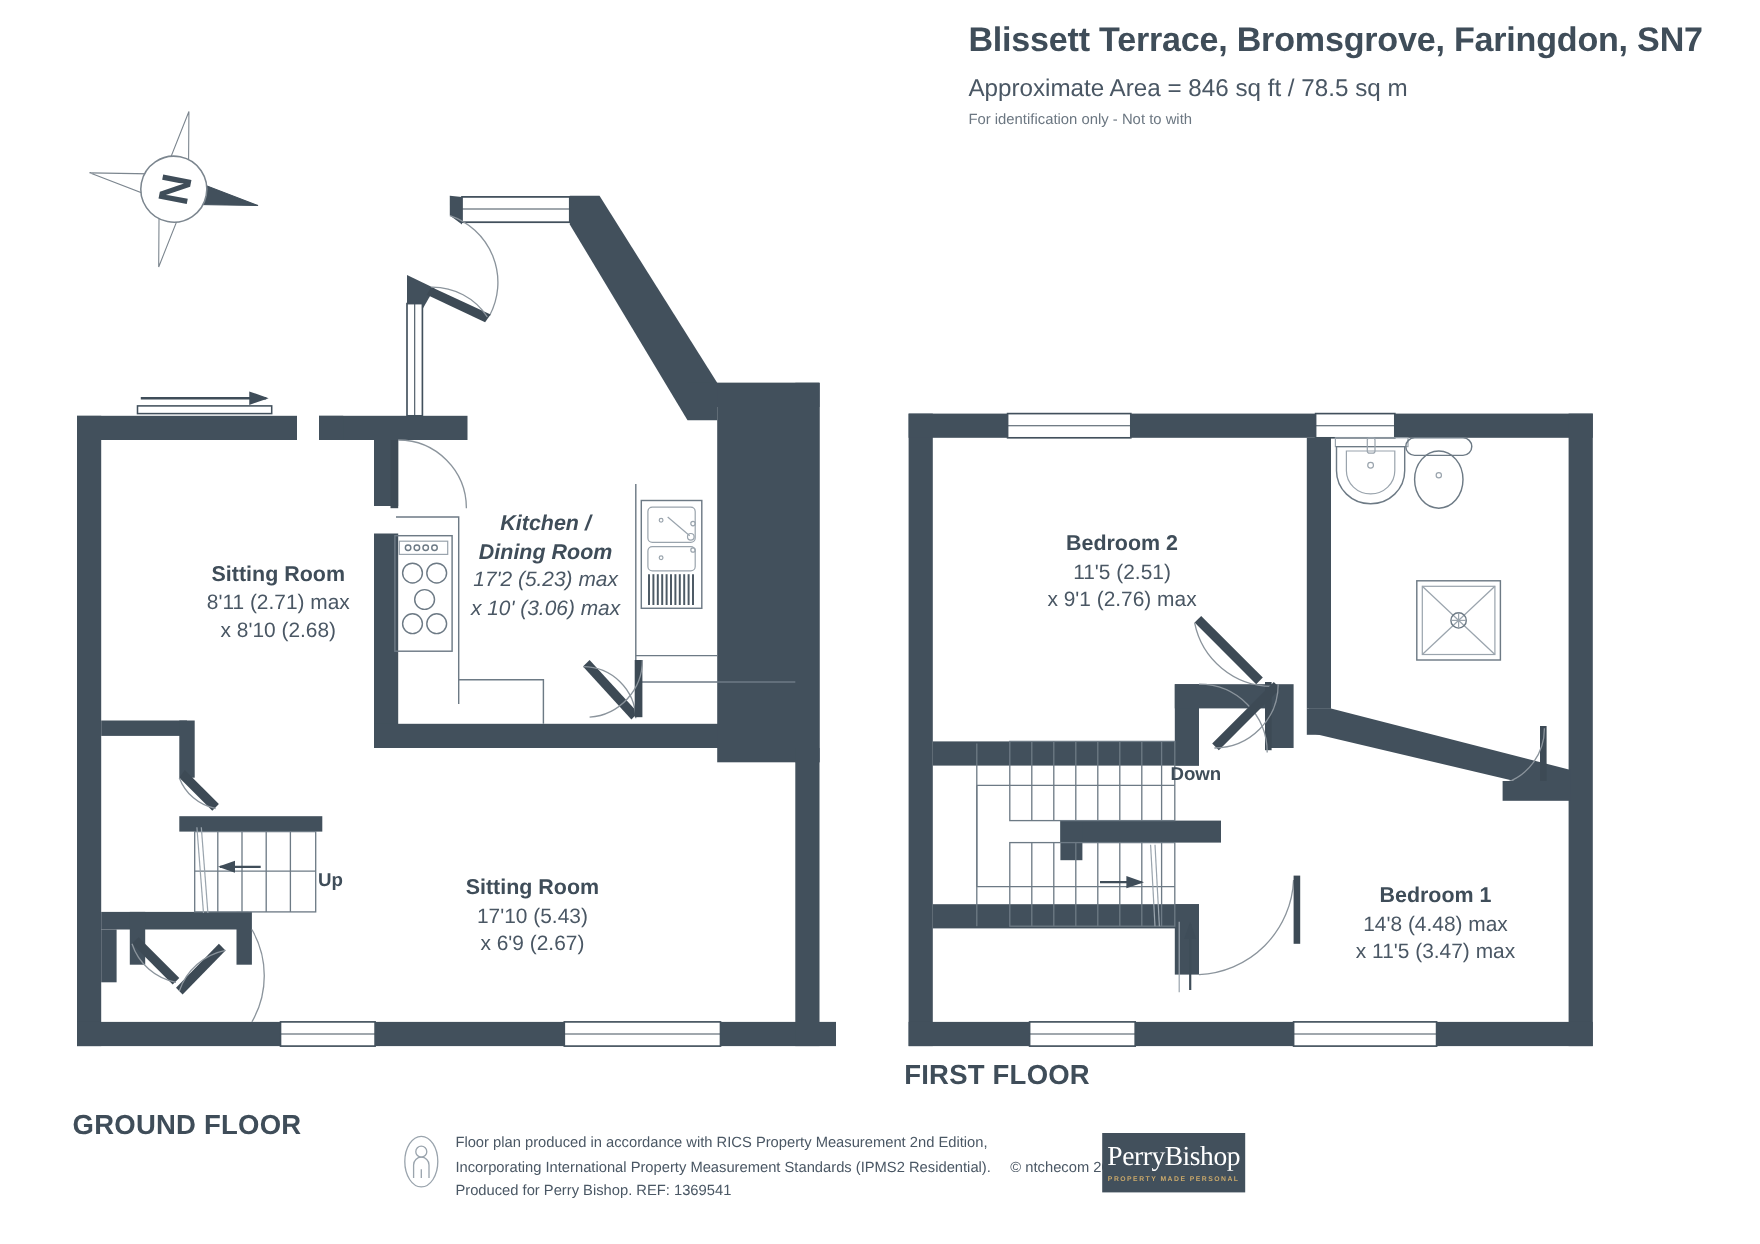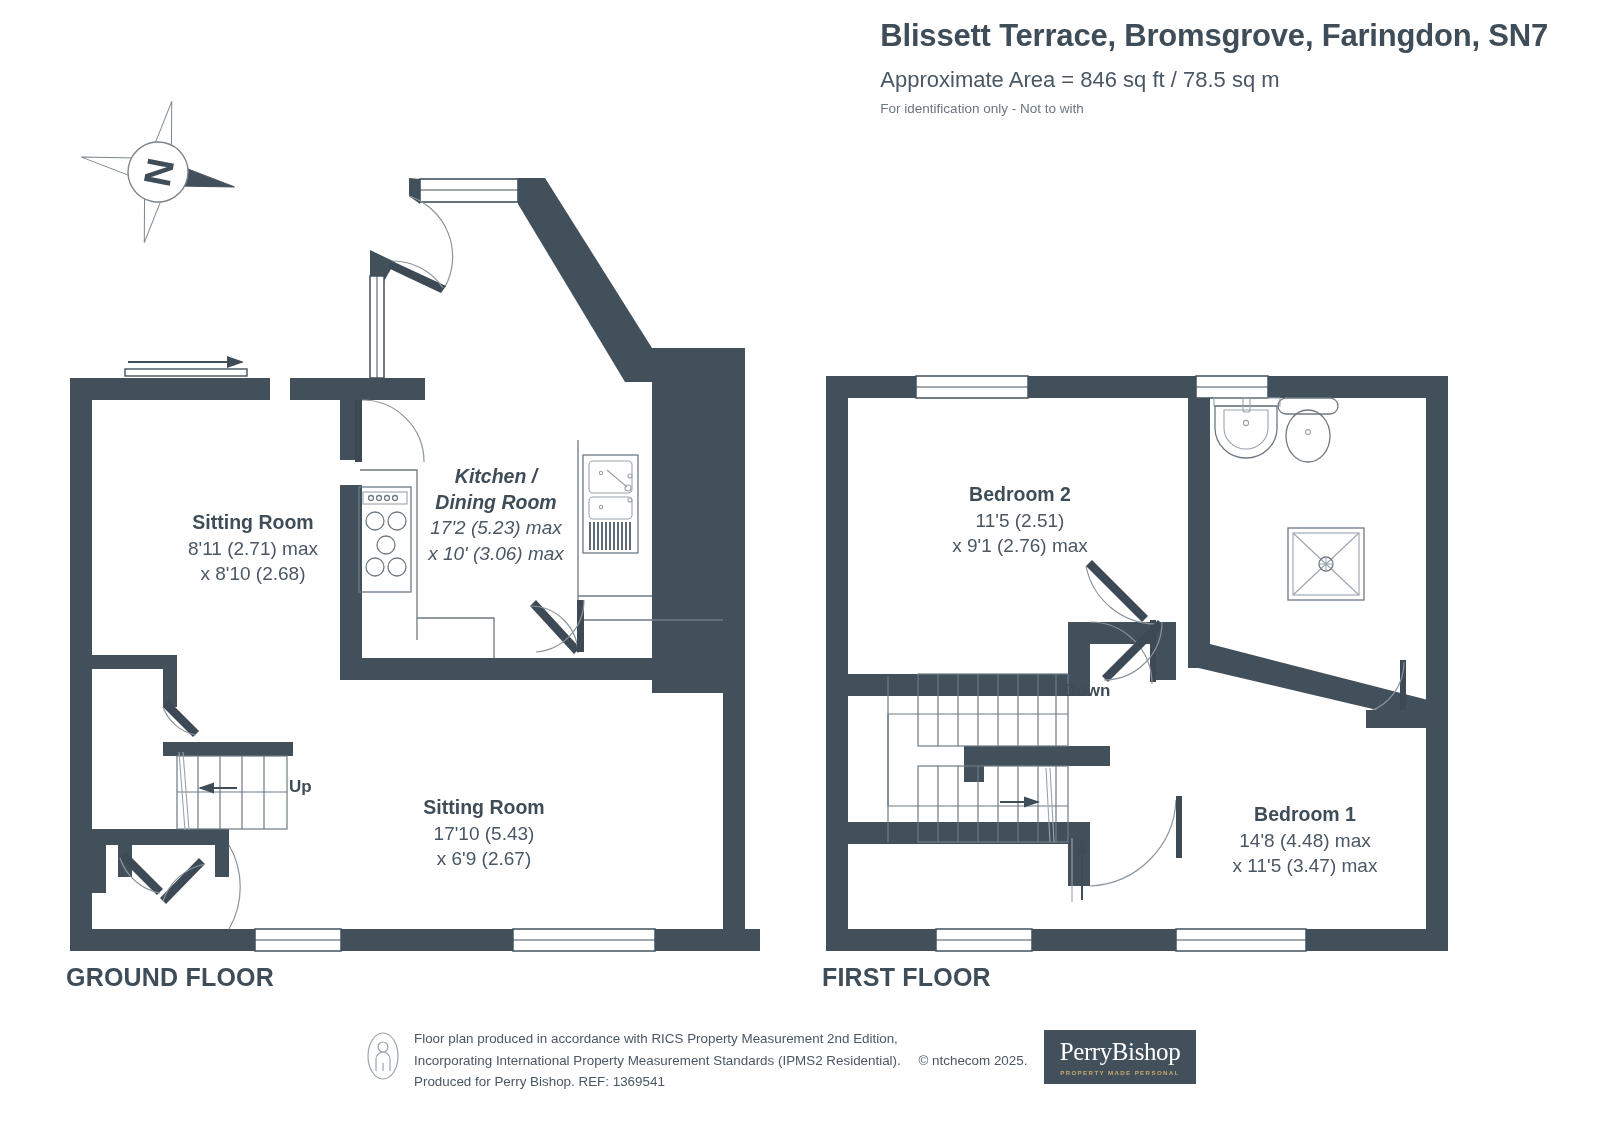--- a/index.html
+++ b/index.html
@@ -62,21 +62,21 @@
   }
   
   .floor-label {
     position: absolute;
     font-size: 25px;
     font-weight: bold;
     color: #3f4d59;
     letter-spacing: 0.2px;
     white-space: nowrap;
   }
-  #ground-floor-label { left: 66px; top: 963px; }
+  #ground-floor-label { left: 66px; top: 1009px; }
   #first-floor-label  { left: 822px; top: 963px; }
   
   .room {
     position: absolute;
     text-align: center;
     white-space: nowrap;
     line-height: 1.32;
   }
   .room .rname {
     font-size: 19.5px;
@@ -86,43 +86,44 @@
   .room .rdim {
     font-size: 19px;
     color: #4a5764;
   }
   .stair-word {
     position: absolute;
     font-size: 17px;
     font-weight: bold;
     color: #3f4d59;
     white-space: nowrap;
+    margin-top: 13px;
   }
   
   .footer {
     position: absolute;
     left: 366px;
     top: 1028px;
     display: flex;
     align-items: flex-start;
     gap: 14px;
   }
   .info-icon { width: 34px; height: 52px; flex: 0 0 auto; margin-top: 2px;}
   .footer-text {
     font-size: 13.4px;
     color: #4a5764;
     line-height: 1.62;
     white-space: nowrap;
   }
   .copy { letter-spacing: 0; }
   .logo-box {
     position: absolute;
-    left: 1044px;
+    left: 1002px;
     top: 1030px;
-    width: 152px;
+    width: 130px;
     height: 54px;
     background: #42505c;
     display: flex;
     flex-direction: column;
     align-items: center;
     justify-content: center;
   }
   .logo-name {
     font-family: "Liberation Serif", serif;
     font-size: 25px;

